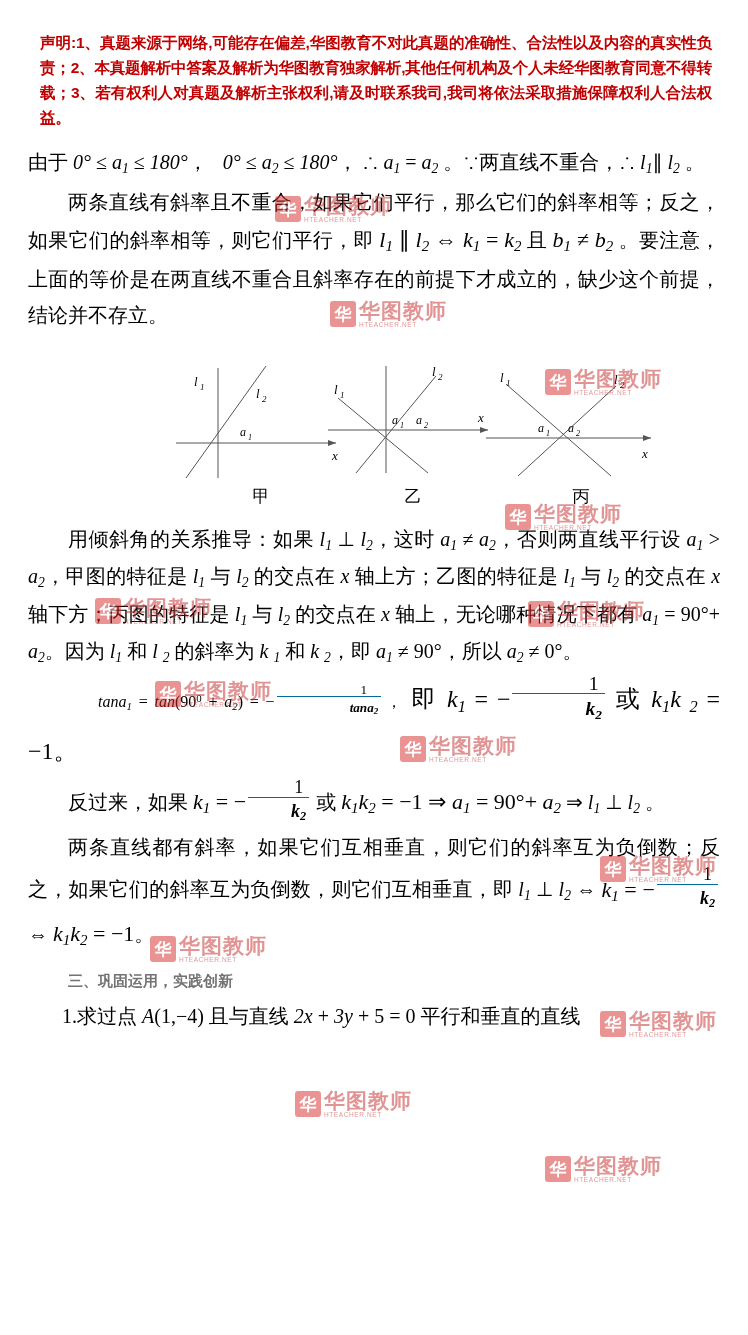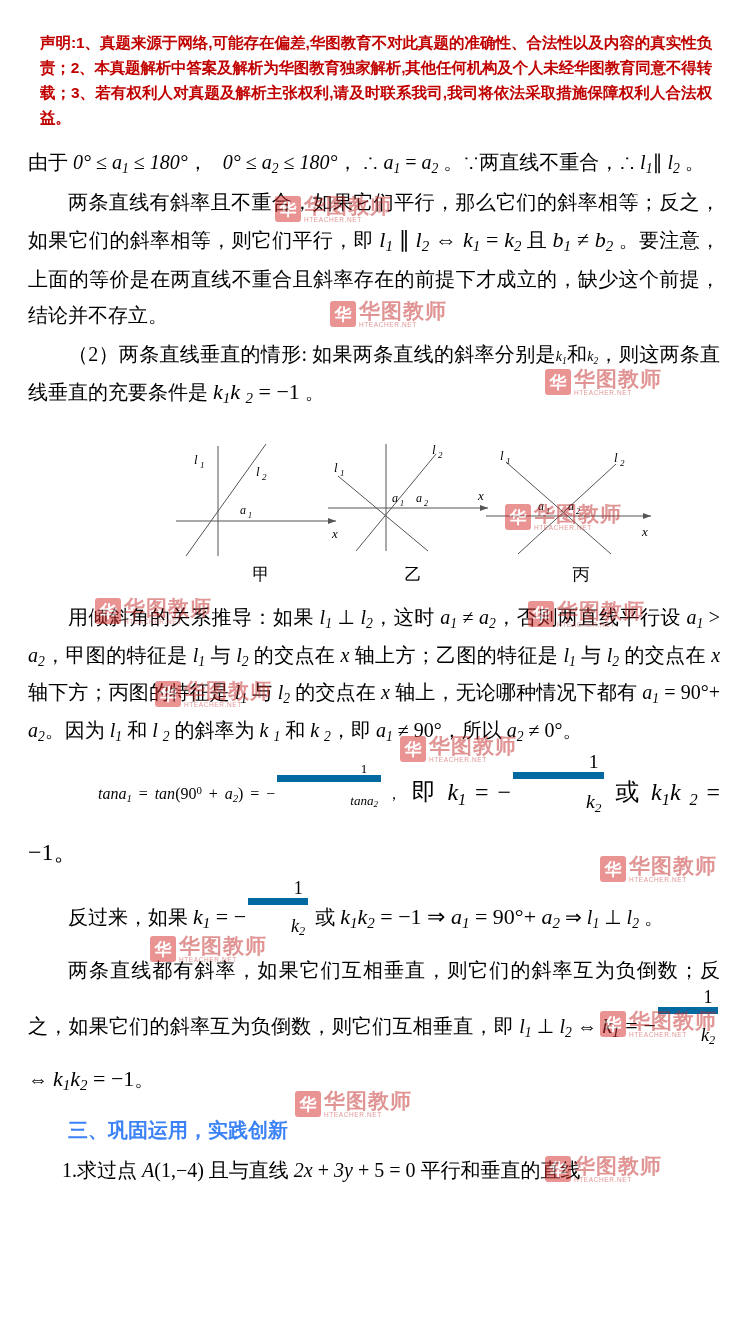--- a/index.html
+++ b/index.html
@@ -62,21 +62,21 @@
   
   .frac {
     display: inline-block;
     vertical-align: -0.42em;
     text-align: center;
     font-size: 0.82em;
     line-height: 1.04;
     margin: 0 2px;
   }
   .frac .num { display: block; padding: 0 3px; }
-  .frac .den { display: block; border-top: 7px solid #0369a1; padding: 12px 3px; }
+  .frac .den { display: block; border-top: 1px solid #0369a1; padding: 4px 3px; font-weight: bold; }
 
   
   .figures {
     position: relative;
     height: 165px;
     margin: 14px 0 8px 0;
   }
   .fig {
     position: absolute;
     top: 0;
@@ -86,23 +86,23 @@
   .fig .caption {
     position: absolute;
     bottom: 0;
     width: 100%;
     text-align: center;
     font-size: 17px;
     font-family: "Liberation Sans", sans-serif;
   }
   
   .section-head {
-    color: #3b82f6;
+    color: #737373;
     font-weight: bold;
-    font-size: 20px;
+    font-size: 15px;
     font-family: "Liberation Sans", sans-serif;
     margin-top: 12px;
     text-indent: 40px;
   }
   .last-line { margin-top: 4px; text-indent: 34px; }
 
   
   .wm {
     position: absolute;
     pointer-events: none;
@@ -159,24 +159,20 @@
       ∴ <span class="mi">a</span><span class="sub">1</span> = <span class="mi">a</span><span class="sub">2</span> 。∵两直线不重合，∴
       <span class="mi">l</span><span class="sub">1</span>∥ <span class="mi">l</span><span class="sub">2</span> 。
     </div>
 
     <div class="p indent">
       两条直线有斜率且不重合，如果它们平行，那么它们的斜率相等；反之，如果它们的斜率相等，则它们平行，即
       <span class="small-math"><span class="mi">l</span><span class="sub">1</span> ∥ <span class="mi">l</span><span class="sub">2</span> ⇔ <span class="mi">k</span><span class="sub">1</span> = <span class="mi">k</span><span class="sub">2</span></span>
       且 <span class="small-math"><span class="mi">b</span><span class="sub">1</span> ≠ <span class="mi">b</span><span class="sub">2</span></span> 。要注意，上面的等价是在两直线不重合且斜率存在的前提下才成立的，缺少这个前提，结论并不存立。
     </div>
 
-    <div class="p indent">
-      （2）两条直线垂直的情形: 如果两条直线的斜率分别是<span class="tiny-math"><span class="mi">k</span><span class="sub">1</span></span>和<span class="tiny-math"><span class="mi">k</span><span class="sub">2</span></span>，则这两条直线垂直的充要条件是
-      <span class="small-math"><span class="mi">k</span><span class="sub">1</span><span class="mi">k</span> <span class="sub">2</span> = −1</span> 。
-    </div>
 
     <div class="figures">
 
       <div class="fig" style="left:128px;">
         <svg width="210" height="150" viewBox="0 0 210 150">
           <line x1="20" y1="95" x2="180" y2="95" stroke="#555" stroke-width="1.2"></line>
           <polygon points="180,95 172,92 172,98" fill="#555"></polygon>
           <line x1="62" y1="20" x2="62" y2="130" stroke="#555" stroke-width="1"></line>
           <line x1="30" y1="130" x2="110" y2="18" stroke="#555" stroke-width="1"></line>
           <text x="38" y="38" font-size="13" font-style="italic" font-family="Liberation Serif, serif">l</text>

